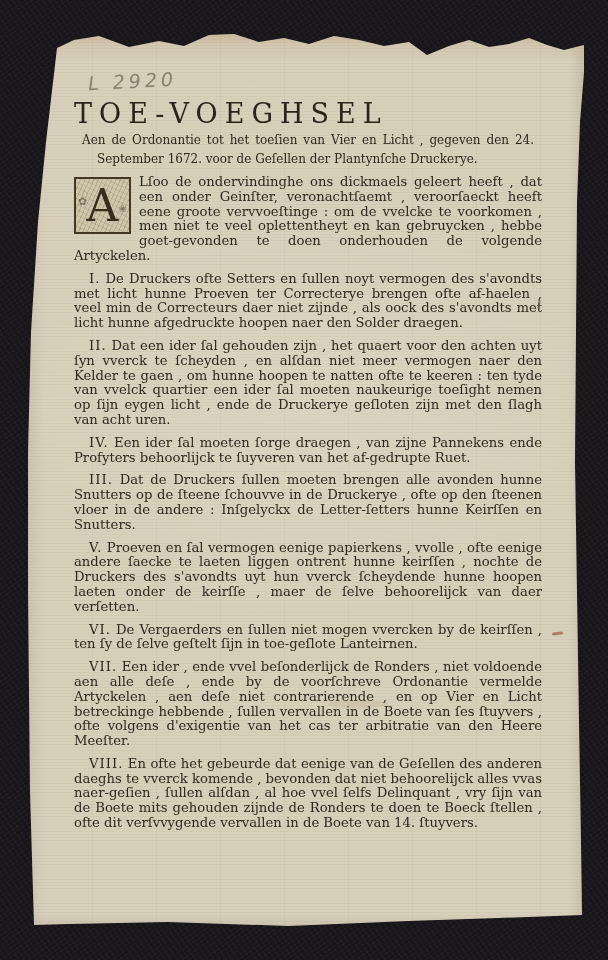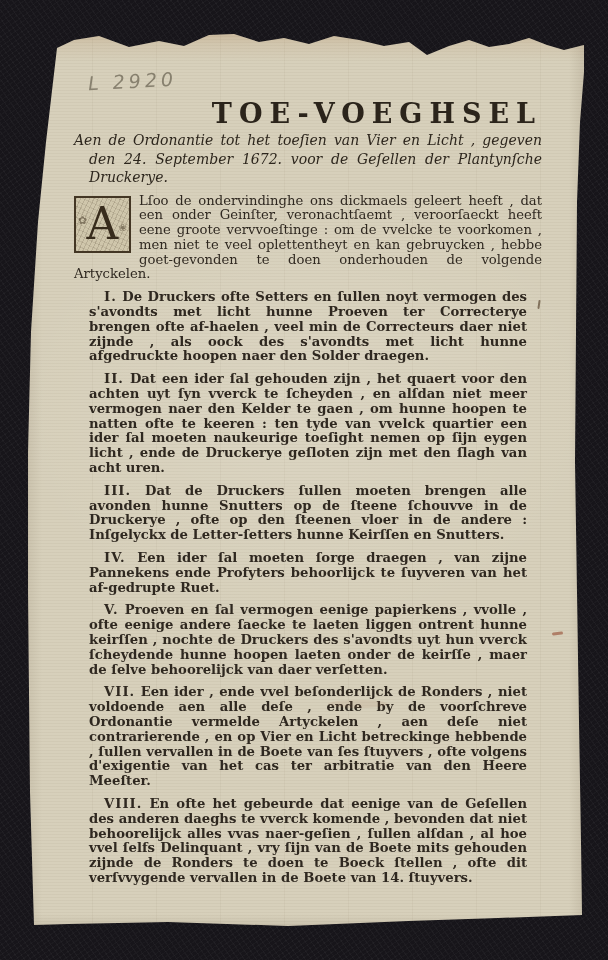--- a/index.html
+++ b/index.html
@@ -35,46 +35,46 @@
     );
   }
   .handwritten{
     position:absolute;left:60px;top:38px;
     font-family:"DejaVu Sans","Liberation Sans",sans-serif;
     font-style:italic;font-size:19px;letter-spacing:4px;
     color:#7f7867;opacity:.9;transform:rotate(-3deg);
   }
   .content{position:absolute;left:46px;top:0;width:468px;color:#2f2820;}
   .title{
-    margin:66px 0 0;text-align:right;font-weight:bold;
+    margin:66px 0 0;text-align:left;font-weight:normal;
     font-size:27px;letter-spacing:7px;white-space:nowrap;color:#2b241b;
   }
   .subtitle{
-    margin:2px 0 0;font-size:14px;line-height:18.5px;
-    text-align:justify;padding-left:15px;text-indent:-15px;color:#2d261d;font-style:italic;
+    margin:2px 8px 0;font-size:12px;line-height:18.5px;
+    text-align:justify;padding-left:15px;text-indent:-15px;color:#2d261d;
   }
   .bodytext{font-size:13.2px;line-height:14.8px;text-align:justify;}
   .intro{margin:7px 0 0;}
   .dropcap{
     float:left;width:57px;height:57px;margin:2px 8px 1px 0;
     border:2px solid #433624;box-sizing:border-box;position:relative;
     background:
       repeating-linear-gradient(115deg, rgba(62,48,30,0.16) 0 1px, transparent 1px 4px),
       repeating-linear-gradient(25deg, rgba(62,48,30,0.10) 0 1px, transparent 1px 5px),
       #cfc6ab;
     display:flex;align-items:center;justify-content:center;
     font-size:44px;line-height:44px;color:#382c1c;
   }
   .dropcap::before{
     content:"✿";position:absolute;left:2px;top:1px;font-size:11px;opacity:.55;color:#433624;
   }
   .dropcap::after{
     content:"❀";position:absolute;right:2px;bottom:1px;font-size:10px;opacity:.5;color:#433624;
   }
-  .article{margin:8px 15px 0;text-indent:15px;clear:both;font-weight:bold;}
+  .article{margin:8px 0 0;text-indent:15px;clear:both;}
   .article .num{letter-spacing:1px;}
   .colophon{
     margin:15px 0 0;text-align:center;padding-left:62px;
     text-indent:0;line-height:16.5px;
   }
   .speck{position:absolute;border-radius:2px;}
   .speck.s1{left:510px;top:268px;width:2px;height:9px;background:#6d5a45;transform:rotate(8deg);opacity:.8;}
   .speck.s2{left:524px;top:600px;width:11px;height:3px;background:#a2644c;transform:rotate(-6deg);opacity:.75;}
   .speck.s3{left:300px;top:668px;width:60px;height:8px;background:#b07a5c;opacity:.12;border-radius:50%;}
 </style>
@@ -100,30 +100,34 @@
 
       <p class="article bodytext">
         <span class="num">I.</span>
         <span>De Druckers ofte Setters en ſullen noyt vermogen des s'avondts met licht hunne Proeven ter Correcterye brengen ofte af-haelen , veel min de Correcteurs daer niet zijnde , als oock des s'avondts met licht hunne afgedruckte hoopen naer den Solder draegen.</span>
       </p>
       <p class="article bodytext">
         <span class="num">II.</span>
         <span>Dat een ider ſal gehouden zijn , het quaert voor den achten uyt ſyn vverck te ſcheyden , en alſdan niet meer vermogen naer den Kelder te gaen , om hunne hoopen te natten ofte te keeren : ten tyde van vvelck quartier een ider ſal moeten naukeurige toeſight nemen op ſijn eygen licht , ende de Druckerye geſloten zijn met den ſlagh van acht uren.</span>
       </p>
       <p class="article bodytext">
+        <span class="num">IV.</span>
+        <span>Een ider ſal moeten ſorge draegen , van zijne Pannekens ende Profyters behoorlijck te ſuyveren van het af-gedrupte Ruet.</span>
+      </p>
+      <p class="article bodytext">
         <span class="num">III.</span>
         <span>Dat de Druckers ſullen moeten brengen alle avonden hunne Snutters op de ſteene ſchouvve in de Druckerye , ofte op den ſteenen vloer in de andere : Inſgelyckx de Letter-ſetters hunne Keirſſen en Snutters.</span>
       </p>
       <p class="article bodytext">
-        <span class="num">IV.</span>
-        <span>Een ider ſal moeten ſorge draegen , van zijne Pannekens ende Profyters behoorlijck te ſuyveren van het af-gedrupte Ruet.</span>
+        <span class="num">V.</span>
+        <span>Proeven en ſal vermogen eenige papierkens , vvolle , ofte eenige andere ſaecke te laeten liggen ontrent hunne keirſſen , nochte de Druckers des s'avondts uyt hun vverck ſcheydende hunne hoopen laeten onder de keirſſe , maer de ſelve behoorelijck van daer verſetten.</span>
       </p>
       <p class="article bodytext">
-        <span class="num">V.</span>
-        <span>Proeven en ſal vermogen eenige papierkens , vvolle , ofte eenige andere ſaecke te laeten liggen ontrent hunne keirſſen , nochte de Druckers des s'avondts uyt hun vverck ſcheydende hunne hoopen laeten onder de keirſſe , maer de ſelve behoorelijck van daer verſetten.</span>
+        <span class="num">VI.</span>
+        <span>De Vergaerders en ſullen niet mogen vvercken by de keirſſen , ten ſy de ſelve geſtelt ſijn in toe-geſlote Lanteirnen.</span>
       </p>
       <p class="article bodytext">
         <span class="num">VII.</span>
         <span>Een ider , ende vvel beſonderlijck de Ronders , niet voldoende aen alle deſe , ende by de voorſchreve Ordonantie vermelde Artyckelen , aen deſe niet contrarierende , en op Vier en Licht betreckinge hebbende , ſullen vervallen in de Boete van ſes ſtuyvers , ofte volgens d'exigentie van het cas ter arbitratie van den Heere Meeſter.</span>
       </p>
       <p class="article bodytext">
         <span class="num">VIII.</span>
         <span>En ofte het gebeurde dat eenige van de Geſellen des anderen daeghs te vverck komende , bevonden dat niet behoorelijck alles vvas naer-geſien , ſullen alſdan , al hoe vvel ſelfs Delinquant , vry ſijn van de Boete mits gehouden zijnde de Ronders te doen te Boeck ſtellen , ofte dit verſvvygende vervallen in de Boete van 14. ſtuyvers.</span>
       </p>
 

